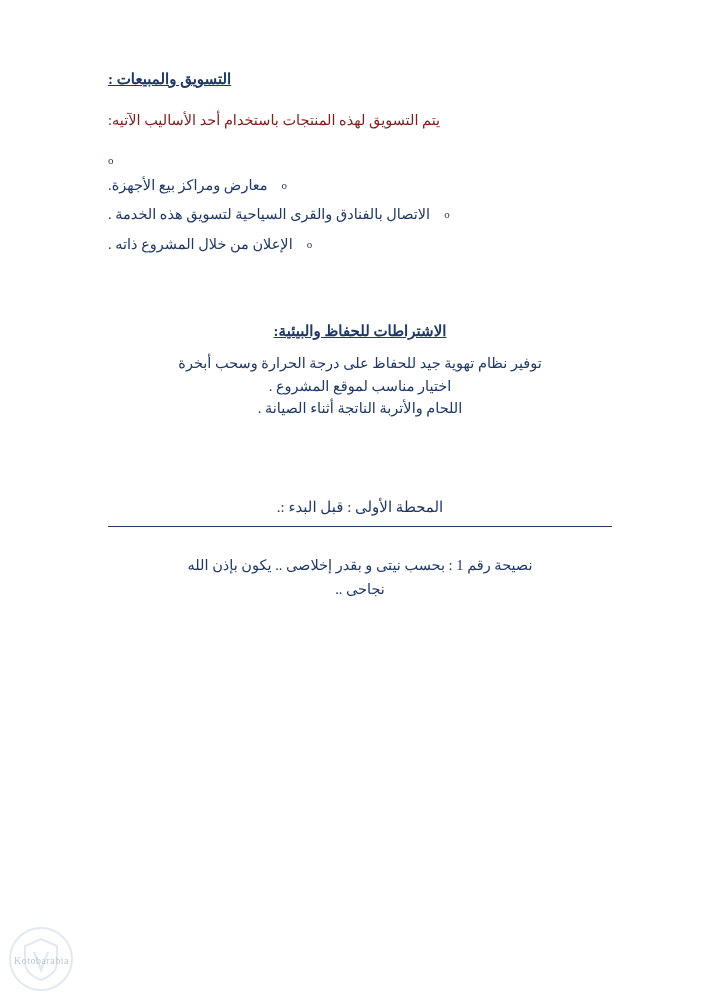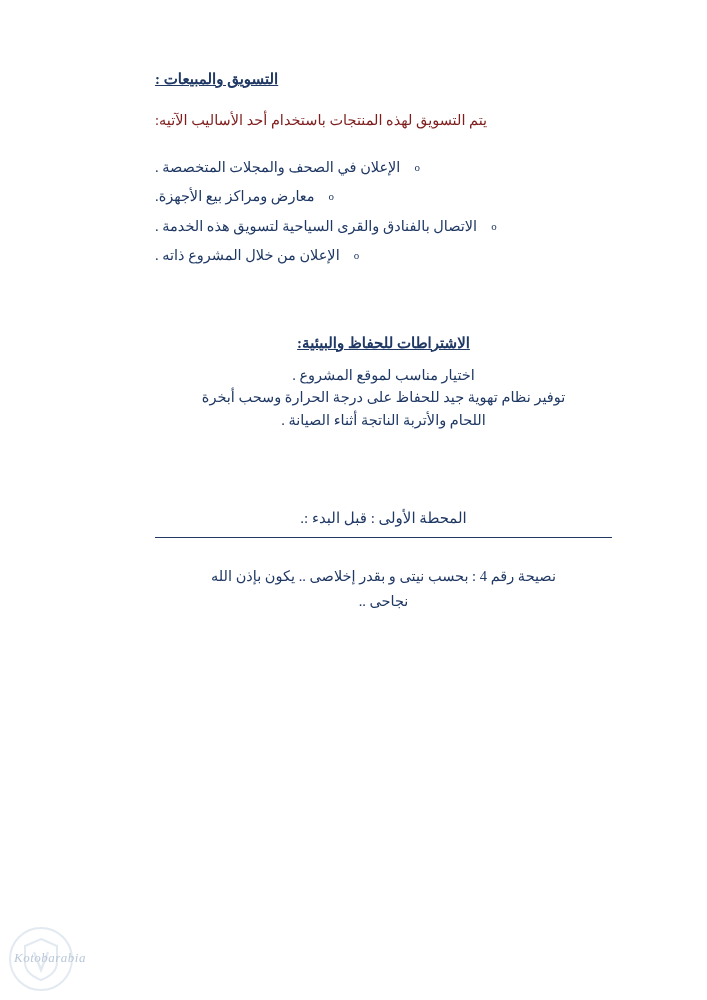--- a/index.html
+++ b/index.html
@@ -16,21 +16,20 @@
     font-family: "Liberation Serif", "DejaVu Serif", serif;
     color: #1b3a6b;
     direction: rtl;
   }
   .content {
     position: absolute;
     top: 70px;
     right: 0;
     left: 0;
     padding: 0 95px 0 108px;
-    margin-left: 47px;
   }
   .heading {
     font-family: "Liberation Serif", "DejaVu Serif", serif;
     font-size: 15px;
     font-weight: bold;
     color: #1f3864;
     text-align: left;
     text-decoration: underline;
     letter-spacing: 0px;
     margin: 0 0 22px 0;
@@ -113,43 +112,41 @@
     left: 8px;
     bottom: 8px;
     width: 66px;
     height: 66px;
     opacity: 0.55;
   }
   .wm-label {
     position: absolute;
     left: 14px;
     bottom: 34px;
-    font-size: 13px;
+    font-size: 10px;
     color: #b9c7d8;
     letter-spacing: 0.5px;
     direction: ltr;
-    font-style: italic;
   }
 </style>
 </head>
 <body>
 
 <div class="page">
 
   <div class="content">
 
     <div>
       <h2 class="heading">التسويق والمبيعات :</h2>
       <p class="para">يتم التسويق لهذه المنتجات باستخدام أحد الأساليب الآتيه:</p>
 
       <ul class="bullets">
         <li>
           <div class="bullet-row">
             <span class="bullet-mark">o</span>
-            <span class="bullet-text">الإعلان في الصحف والمجلات المتخصصة .</span>
           </div>
         </li>
         <li>
           <div class="bullet-row">
             <span class="bullet-mark">o</span>
             <span class="bullet-text">معارض ومراكز بيع الأجهزة.</span>
           </div>
         </li>
         <li>
           <div class="bullet-row">
@@ -163,31 +160,31 @@
             <span class="bullet-text">الإعلان من خلال المشروع ذاته .</span>
           </div>
         </li>
       </ul>
     </div>
 
     <div class="gap-1"></div>
 
     <div>
       <h2 class="heading" style="text-align:center; margin-bottom:12px;">الاشتراطات للحفاظ والبيئية:</h2>
+      <p class="section2-line">توفير نظام تهوية جيد للحفاظ على درجة الحرارة وسحب أبخرة</p>
       <p class="section2-line first">اختيار مناسب لموقع المشروع .</p>
-      <p class="section2-line">توفير نظام تهوية جيد للحفاظ على درجة الحرارة وسحب أبخرة</p>
       <p class="section2-line">اللحام والأتربة الناتجة أثناء الصيانة .</p>
     </div>
 
     <div class="gap-2"></div>
 
     <div>
       <h2 class="milestone">المحطة الأولى : قبل البدء :.</h2>
       <hr class="rule">
-      <p class="advice">نصيحة رقم 4 : بحسب نيتى و بقدر إخلاصى .. يكون بإذن الله</p>
+      <p class="advice">نصيحة رقم 1 : بحسب نيتى و بقدر إخلاصى .. يكون بإذن الله</p>
       <p class="advice">نجاحى ..</p>
     </div>
 
   </div>
 
   <svg class="watermark" viewBox="0 0 66 66">
     <circle cx="33" cy="33" r="31" fill="none" stroke="#ccd8e6" stroke-width="2"></circle>
     <path d="M33 13 L49 20 L49 36 C49 45 41 51 33 54 C25 51 17 45 17 36 L17 20 Z" fill="none" stroke="#ccd8e6" stroke-width="2"></path>
     <path d="M26 26 L33 44 L40 26" fill="none" stroke="#ccd8e6" stroke-width="2.4"></path>
   </svg>

